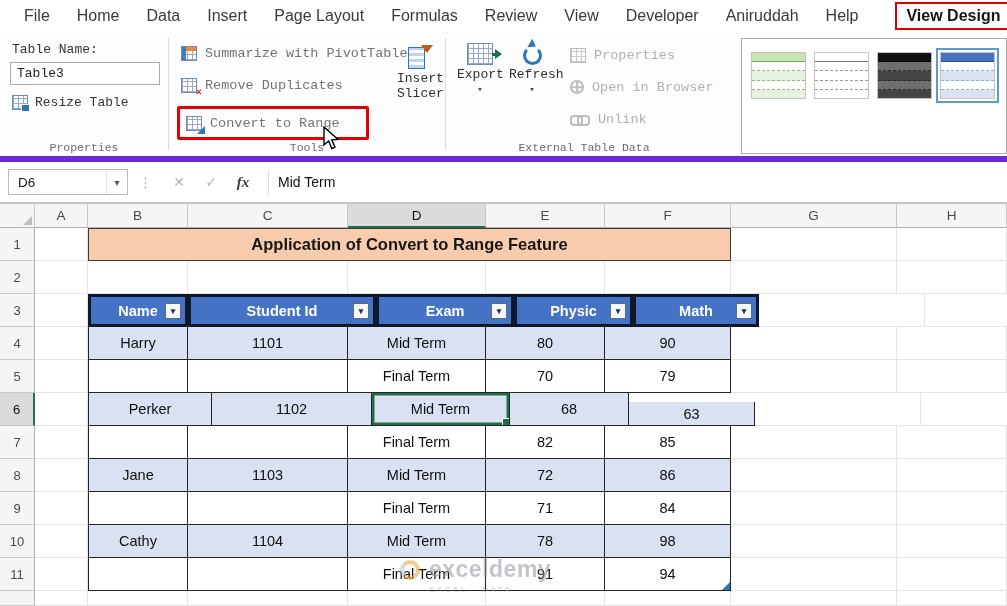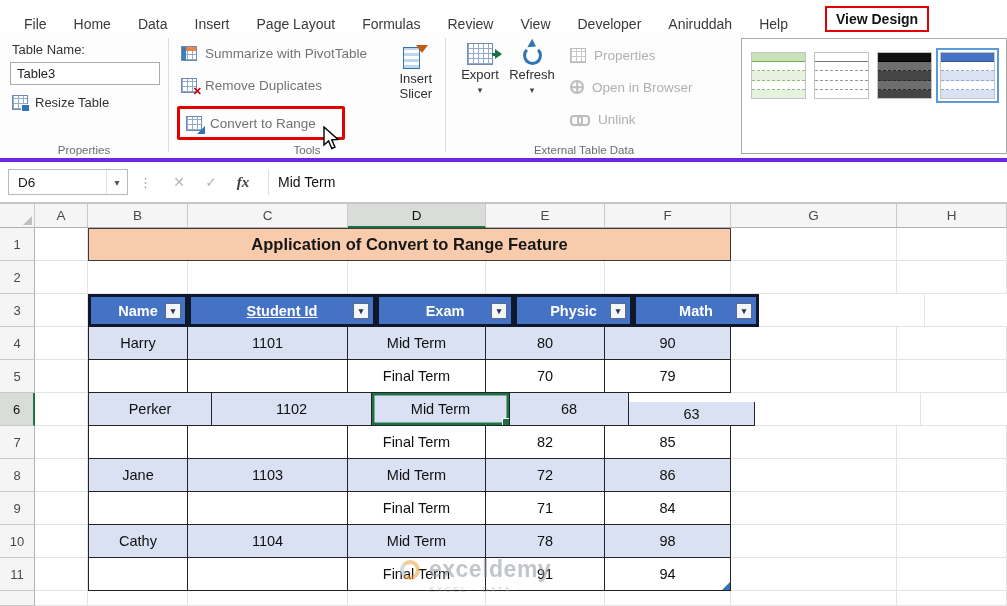--- a/index.html
+++ b/index.html
@@ -1,25 +1,25 @@
 <!DOCTYPE html>
 <html><head>
 <meta charset="utf-8">
 <style>
   *{margin:0;padding:0;box-sizing:border-box;}
   body{width:1007px;height:606px;overflow:hidden;font-family:"Liberation Sans",sans-serif;background:#fff;}
   .app{position:relative;width:1007px;height:606px;background:#fff;color:#222;}
 
   
-  .menubar{display:flex;align-items:flex-end;height:32px;padding-left:24px;gap:27px;font-size:14px;color:#3a3a3a;background:#fff;}
+  .menubar{display:flex;align-items:center;height:32px;padding-left:24px;gap:27px;font-size:16px;color:#3a3a3a;background:#fff;}
   .menu-item{white-space:nowrap;cursor:default;}
   .tab-active{font-weight:700;color:#141414;border:2px solid #e30000;padding:3px 9px;margin-left:10px;background:#fff;}
 
   
-  .ribbon{display:flex;height:130px;background:#fdfdfd;border-bottom:4px solid #6d28d9;position:relative;}
+  .ribbon{display:flex;height:130px;background:#fdfdfd;border-bottom:6px solid #6d28d9;position:relative;font-family:Liberation Mono, monospace;}
   .rgroup{position:relative;padding:8px 4px 16px 8px;}
   .glabel{position:absolute;bottom:2px;left:0;right:0;text-align:center;font-size:11.5px;color:#6d6d6d;}
   .vsep{width:1px;background:#dcdcdc;margin:6px 0;}
 
   .g-properties{width:168px;}
   .tn-label{font-size:13px;color:#333;margin:2px 0 5px 4px;}
   .tn-input{width:150px;height:23px;border:1px solid #ababab;font-size:13px;padding:0 6px;font-family:inherit;color:#222;margin-left:2px;background:#fff;}
   .resize-btn{display:flex;align-items:center;gap:7px;font-size:13px;color:#333;margin:10px 0 0 4px;}
 
   
@@ -299,21 +299,21 @@
         <div class="scell" style="width: 166px;"></div>
         <div class="scell" style="width: 110px;"></div>
       </div>
       <div class="srow" style="height: 33px;">
         <div class="scell rowhdr" style="width: 35px;">3</div>
         <div class="scell" style="width: 53px;"></div>
         <div class="scell thead-cell" style="width: 100px;">
           <div class="th-label">Name</div>
           <div class="filter-btn">▾</div>
         </div>
-        <div class="scell thead-cell" style="width: 188px; text-decoration: underline;">
+        <div class="scell thead-cell" style="width: 188px;">
           <div class="th-label">Student Id</div>
           <div class="filter-btn">▾</div>
         </div>
         <div class="scell thead-cell" style="width: 138px;">
           <div class="th-label">Exam</div>
           <div class="filter-btn">▾</div>
         </div>
         <div class="scell thead-cell" style="width: 119px;">
           <div class="th-label">Physic</div>
           <div class="filter-btn">▾</div>

